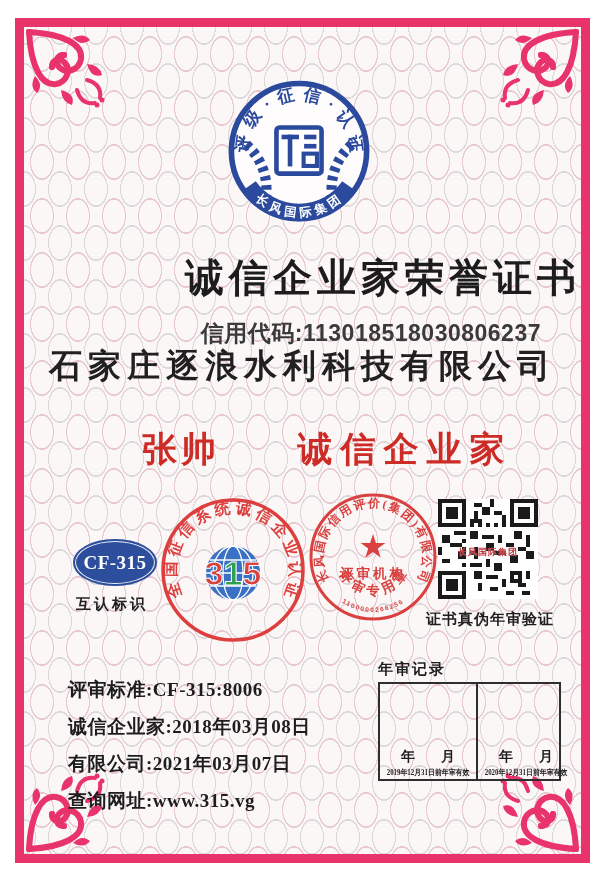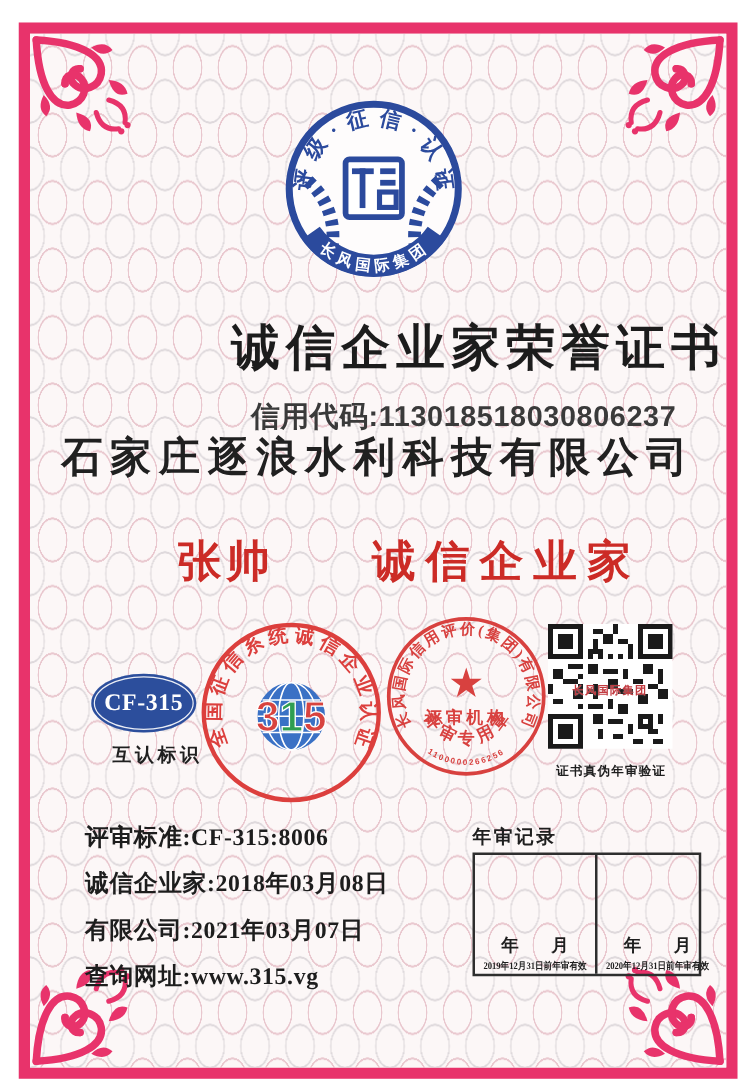--- a/index.html
+++ b/index.html
@@ -51,41 +51,41 @@
   .cf315{
     position:absolute;left:49px;top:512px;width:84px;height:47px;border-radius:50%;
     background:#2c4e9c;display:flex;align-items:center;justify-content:center;
     box-shadow:inset 0 0 0 2px #2c4e9c, inset 0 0 0 3px rgba(255,255,255,.9);
   }
   .cf315 span{
     color:#ffffff;font-family:"Liberation Serif",serif;font-weight:bold;
     font-size:19px;letter-spacing:.5px;
   }
   .mutual{
-    position:absolute;left:38px;top:568px;width:100px;text-align:right;
+    position:absolute;left:38px;top:568px;width:100px;text-align:center;
     font-size:15px;font-weight:bold;color:#1f1f1f;letter-spacing:3px;
     font-family:"Liberation Serif",serif;white-space:nowrap;
   }
   .seal315{position:absolute;left:134px;top:468px;}
   .stamp{position:absolute;left:274px;top:458px;}
 
   .qr-wrap{position:absolute;left:414px;top:472px;width:100px;height:100px;}
   .qr-wrap svg{display:block;}
   .qr-overlay{
     position:absolute;left:0;right:0;top:47px;text-align:center;
     color:#c23a40;font-size:9px;font-weight:bold;letter-spacing:1px;
     text-shadow:0 0 1px rgba(255,255,255,.6);white-space:nowrap;
   }
   .qr-caption{
-    position:absolute;left:402px;top:583px;width:126px;text-align:center;
-    font-size:10px;font-weight:bold;color:#1e1e1e;letter-spacing:1px;
+    position:absolute;left:402px;top:583px;width:126px;
+    font-size:15px;font-weight:bold;color:#1e1e1e;letter-spacing:1px;
     font-family:"Liberation Serif",serif;white-space:nowrap;
   }
 
-  .details{position:absolute;left:44px;top:630px;}
+  .details{position:absolute;left:44px;top:650px;}
   .details div{
     font-size:19px;font-weight:bold;color:#1d1d1d;margin-bottom:11px;
     font-family:"Liberation Serif",serif;letter-spacing:.5px;white-space:nowrap;
   }
   .annual-label{
     position:absolute;left:354px;top:633px;font-size:15px;font-weight:bold;
     color:#1e1e1e;letter-spacing:2px;font-family:Liberation Sans, sans-serif;
   }
   .annual-table{
     position:absolute;left:354px;top:655px;width:183px;height:99px;

